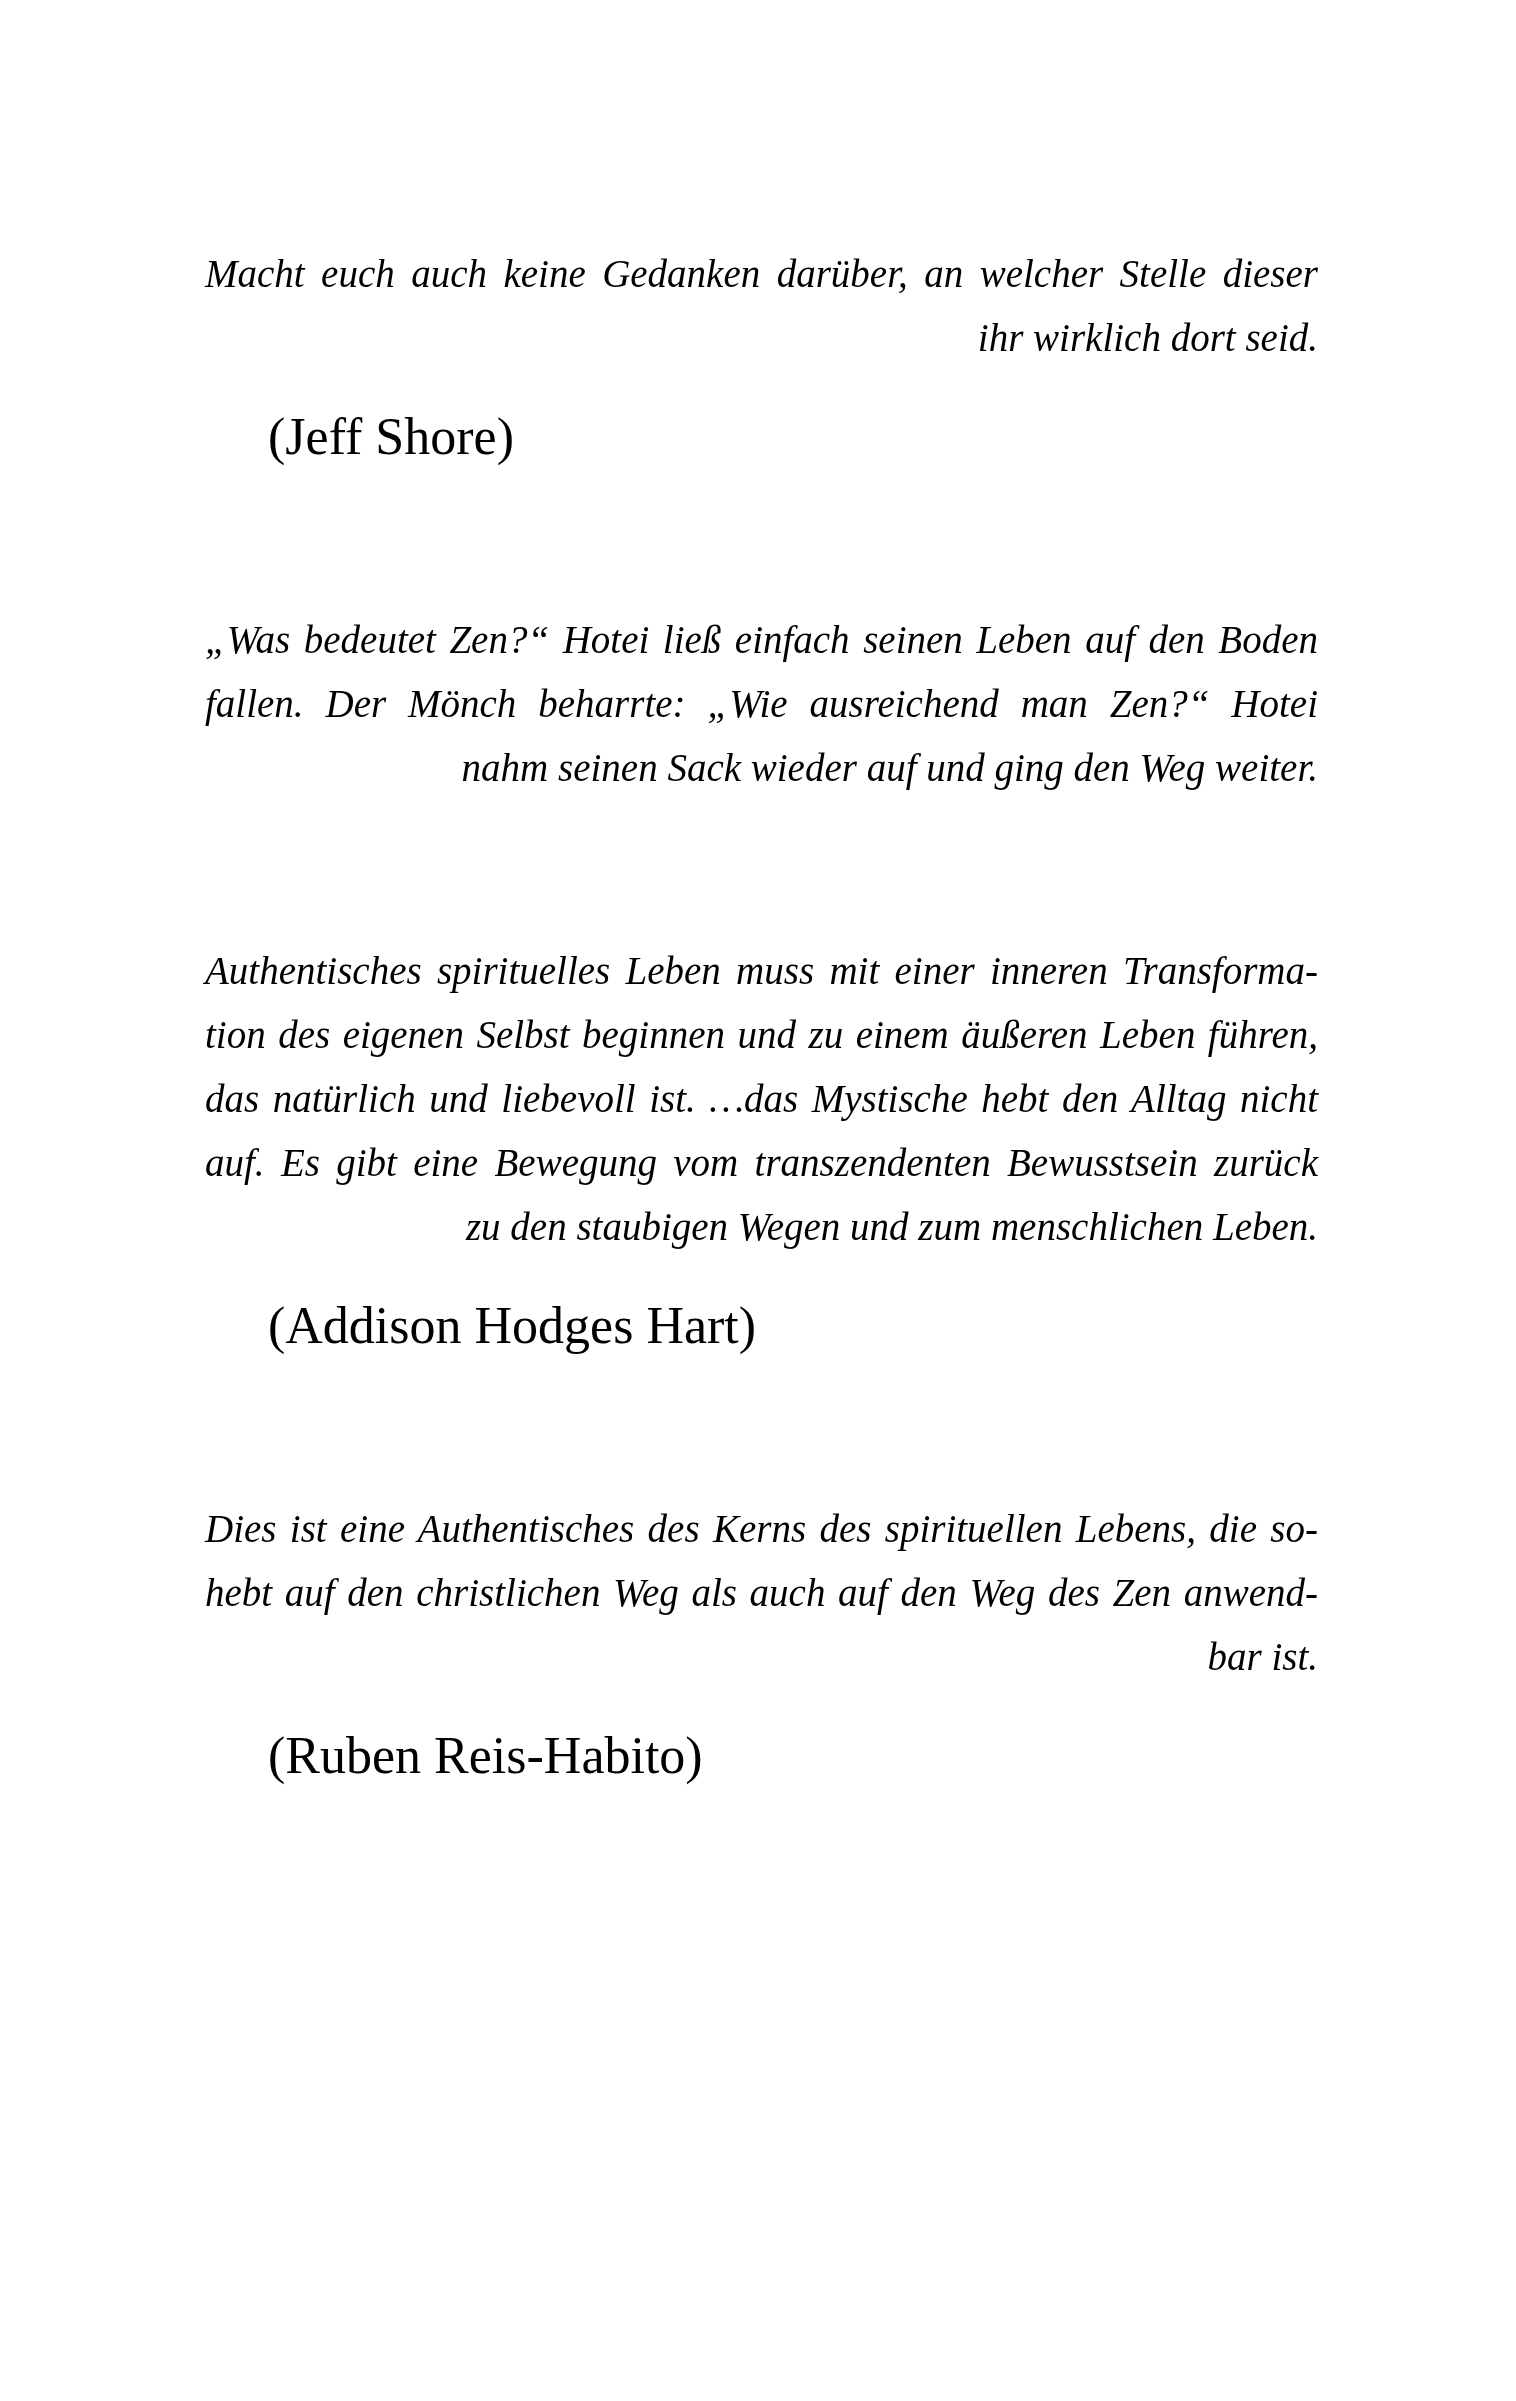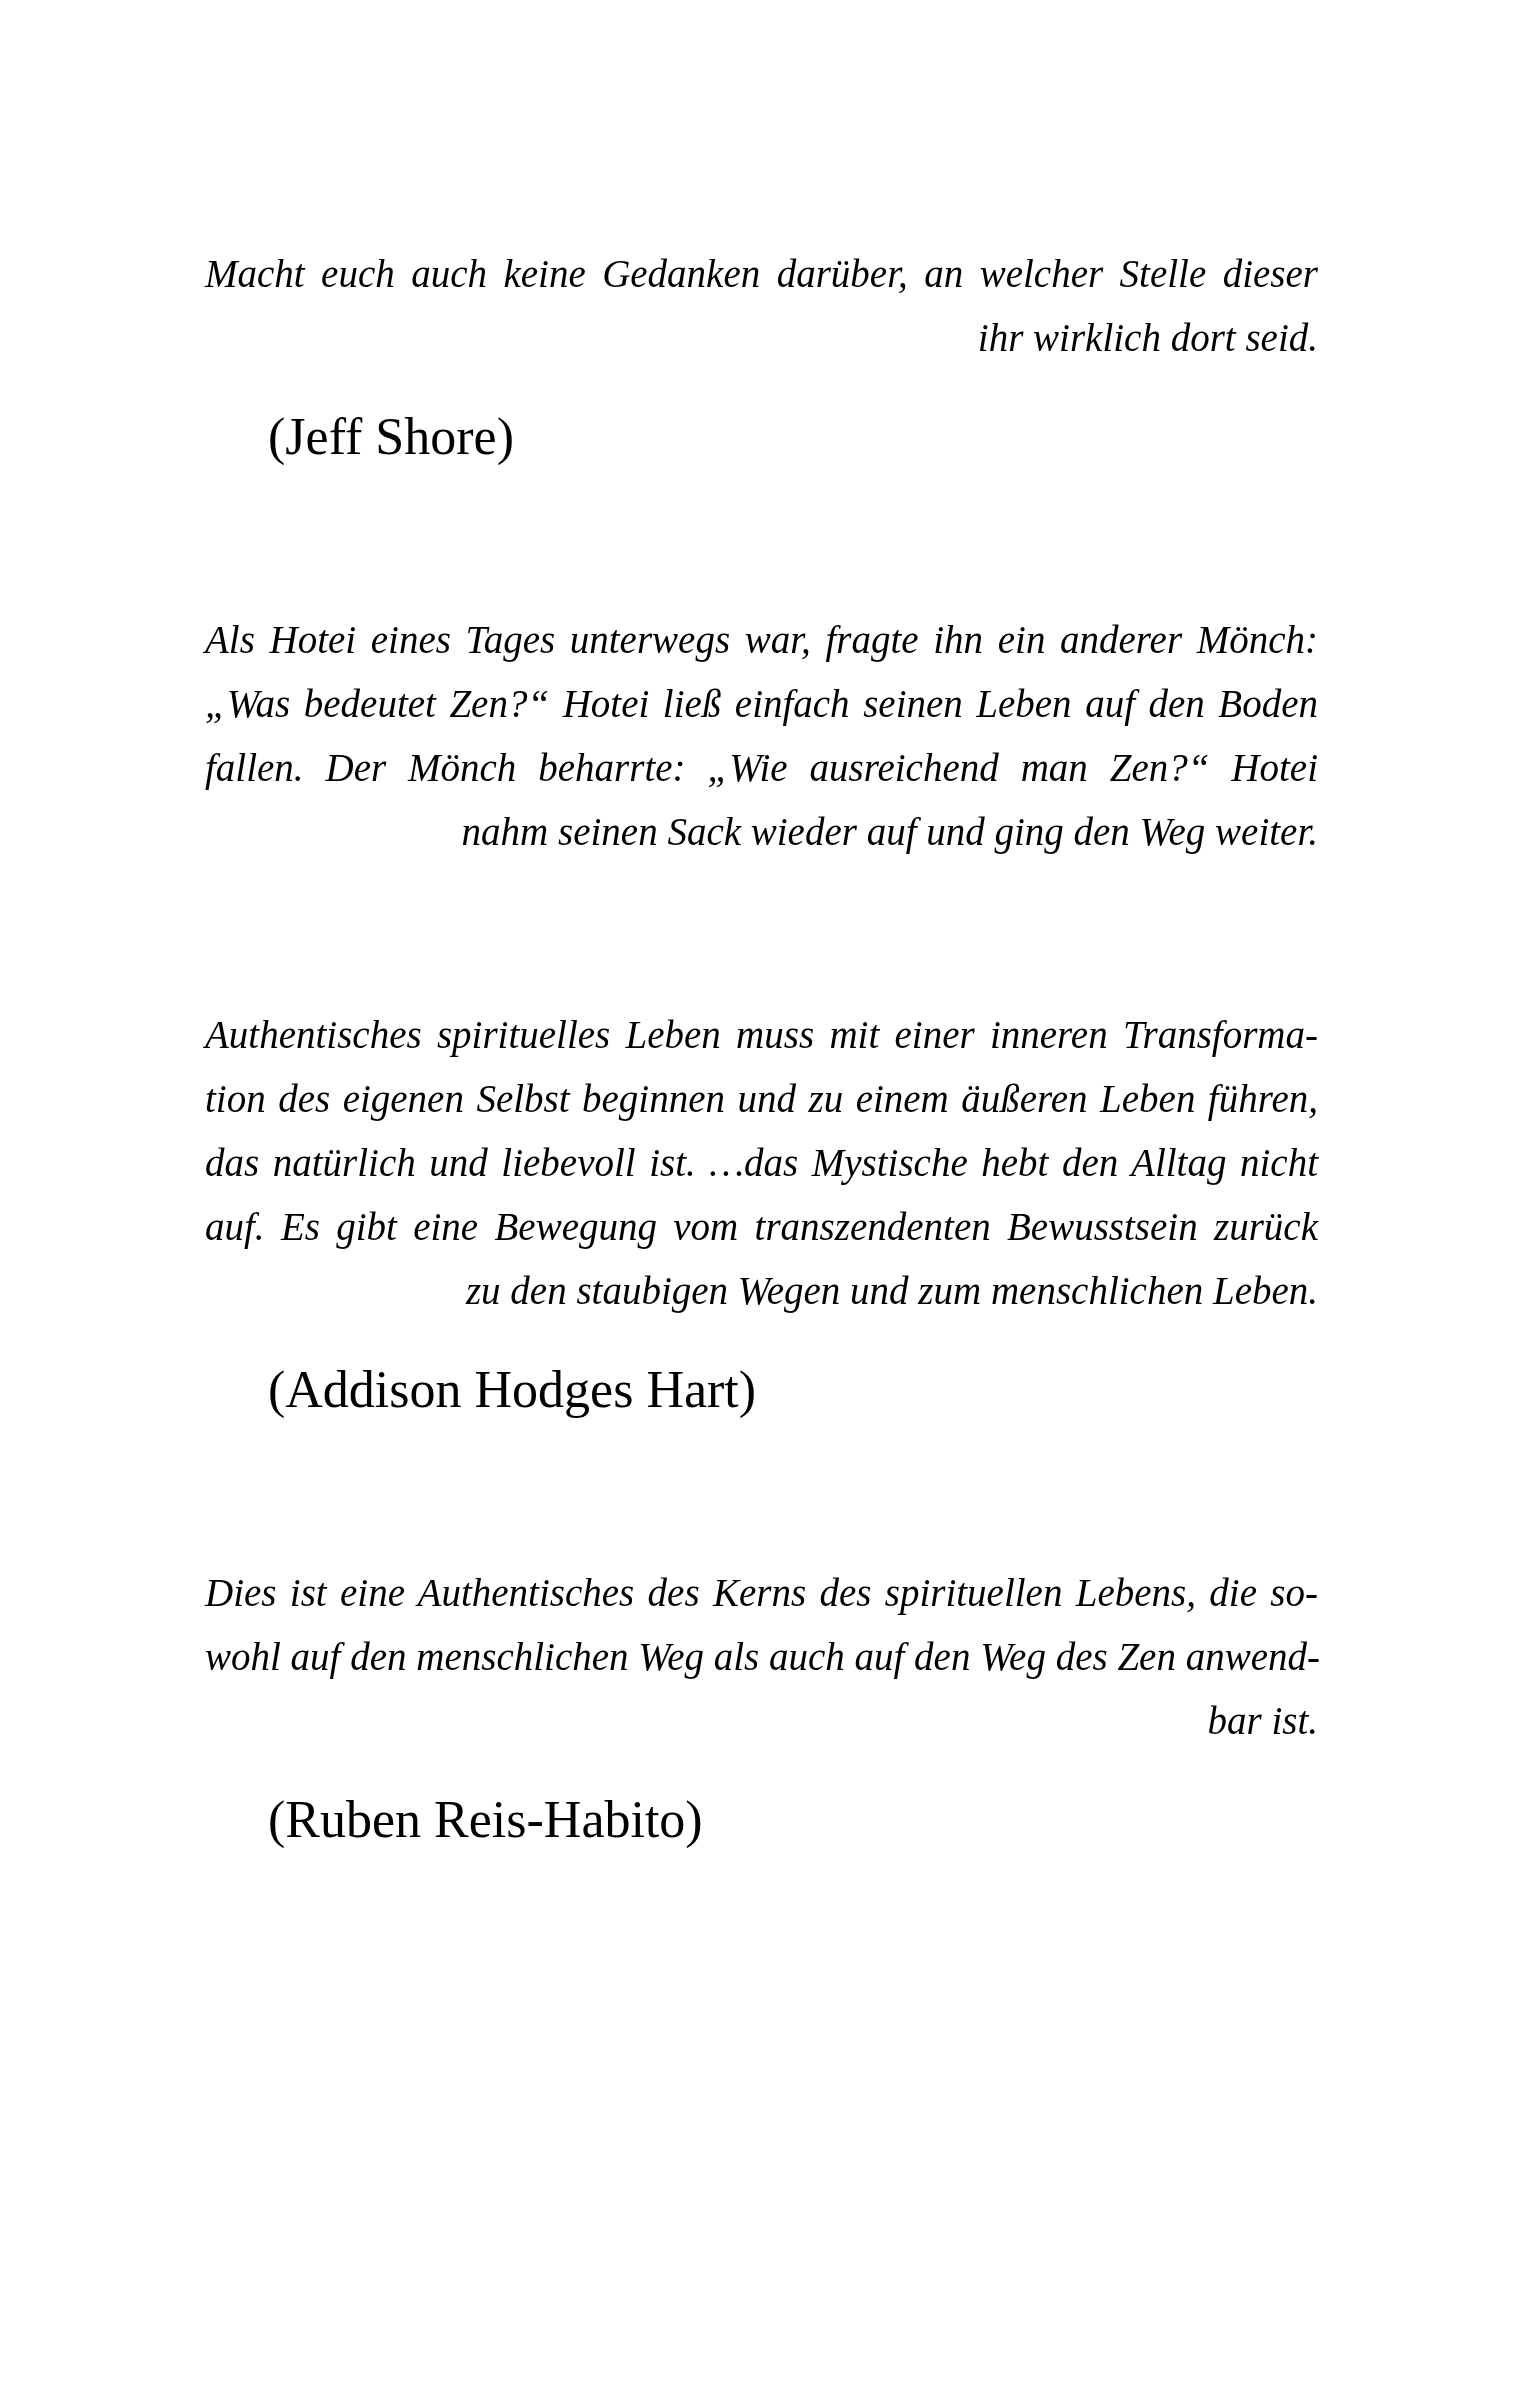--- a/index.html
+++ b/index.html
@@ -60,39 +60,38 @@
   <div class="content">
       <section class="block">
         <div class="para">
           <div class="line just">Macht euch auch keine Gedanken darüber, an welcher Stelle dieser</div>
           <div class="line last">ihr wirklich dort seid.</div>
         </div>
         <div class="attr">(Jeff Shore)</div>
       </section>
       <section class="block">
         <div class="para">
-          <div class="line just">Als Hotei eines Tages unterwegs war, fragte ihn ein anderer Mönch:</div>
           <div class="line just">„Was bedeutet Zen?“ Hotei ließ einfach seinen Leben auf den Boden</div>
           <div class="line just">fallen. Der Mönch beharrte: „Wie ausreichend man Zen?“ Hotei</div>
           <div class="line last">nahm seinen Sack wieder auf und ging den Weg weiter.</div>
         </div>
       </section>
       <section class="block">
         <div class="para">
           <div class="line just">Authentisches spirituelles Leben muss mit einer inneren Transforma-</div>
           <div class="line just">tion des eigenen Selbst beginnen und zu einem äußeren Leben führen,</div>
           <div class="line just">das natürlich und liebevoll ist. …das Mystische hebt den Alltag nicht</div>
           <div class="line just">auf. Es gibt eine Bewegung vom transzendenten Bewusstsein zurück</div>
           <div class="line last">zu den staubigen Wegen und zum menschlichen Leben.</div>
         </div>
         <div class="attr">(Addison Hodges Hart)</div>
       </section>
       <section class="block">
         <div class="para">
           <div class="line just">Dies ist eine Authentisches des Kerns des spirituellen Lebens, die so-</div>
-          <div class="line just">wohl auf den menschlichen Weg als auch auf den Weg des Zen anwend-</div>
+          <div class="line just">hebt auf den christlichen Weg als auch auf den Weg des Zen anwend-</div>
           <div class="line last">bar ist.</div>
         </div>
         <div class="attr">(Ruben Reis-Habito)</div>
       </section>
     </div>
 </div>
 
 
 </body></html>

